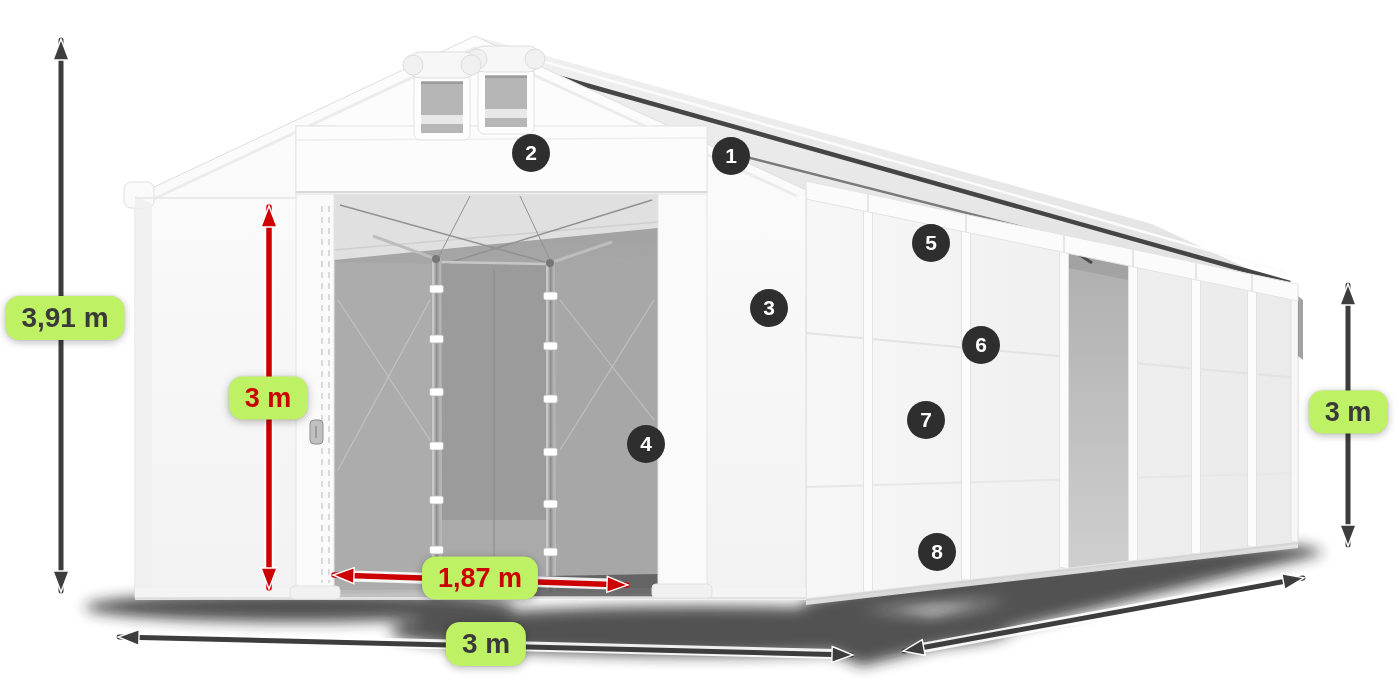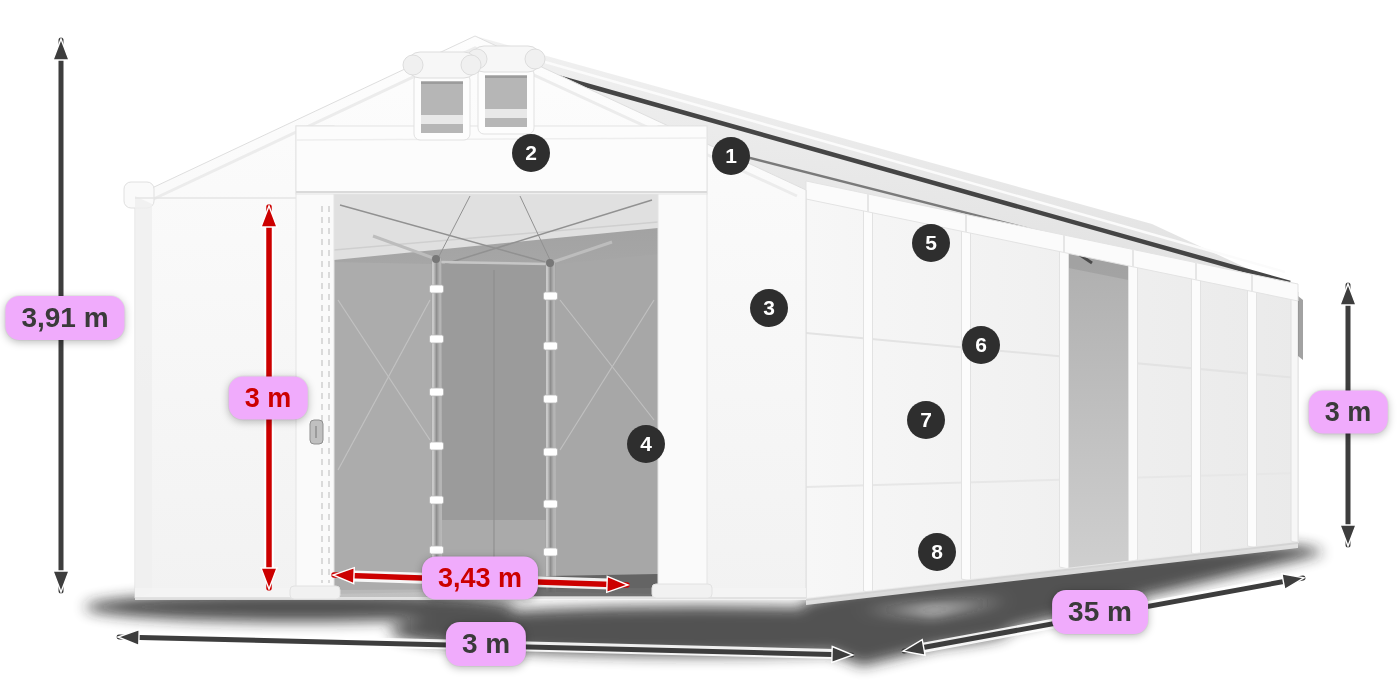--- a/index.html
+++ b/index.html
@@ -1,21 +1,21 @@
 <!DOCTYPE html>
 <html><head>
 <meta charset="utf-8">
 <style>
   html,body{margin:0;padding:0;background:#ffffff;}
   body{width:1400px;height:700px;overflow:hidden;font-family:"Liberation Sans",sans-serif;}
   .stage{position:relative;width:1400px;height:700px;background:#ffffff;}
   .stage svg{position:absolute;left:0;top:0;}
   .pill{
     position:absolute;transform:translate(-50%,-50%);
-    background:#f0abfc;border-radius:14px;padding:8px 16px;
+    background:#bef264;border-radius:14px;padding:8px 16px;
     font-weight:bold;font-size:27px;line-height:1;white-space:nowrap;
     box-shadow:0 2px 8px rgba(0,0,0,.28),0 0 0 1px rgba(0,0,0,.04);
     z-index:30;
   }
   .pill.dark{color:#3a3a3a;}
   .pill.red{color:#cc0000;}
   .pill.big{font-size:28px;}
   .badge{
     position:absolute;transform:translate(-50%,-50%);
     width:38px;height:38px;border-radius:50%;
@@ -224,23 +224,22 @@
       </g>
       <g>
         <line x1="1348" y1="303" x2="1348" y2="527" stroke="#ffffff" stroke-width="10" opacity="0.9"></line>
         <line x1="1348" y1="285" x2="1348" y2="545" stroke="#3d3d3d" stroke-width="5" marker-start="url(#ahDark)" marker-end="url(#ahDark)"></line>
       </g>
     </g>
   </svg>
 
   <div class="pill dark big" style="left:65px;top:318px">3,91 m</div>
   <div class="pill red" style="left:268px;top:398px">3 m</div>
-  <div class="pill red" style="left:480px;top:578px">3,43 m</div>
+  <div class="pill red" style="left:480px;top:578px">1,87 m</div>
   <div class="pill dark big" style="left:486px;top:644px">3 m</div>
-  <div class="pill dark big" style="left:1100px;top:612px">35 m</div>
   <div class="pill dark" style="left:1348px;top:412px">3 m</div>
 
   <div class="badge" style="left:731px;top:156px">1</div>
   <div class="badge" style="left:531px;top:153px">2</div>
   <div class="badge" style="left:769px;top:308px">3</div>
   <div class="badge" style="left:646px;top:444px">4</div>
   <div class="badge" style="left:931px;top:243px">5</div>
   <div class="badge" style="left:981px;top:345px">6</div>
   <div class="badge" style="left:926px;top:420px">7</div>
   <div class="badge" style="left:937px;top:552px">8</div>

